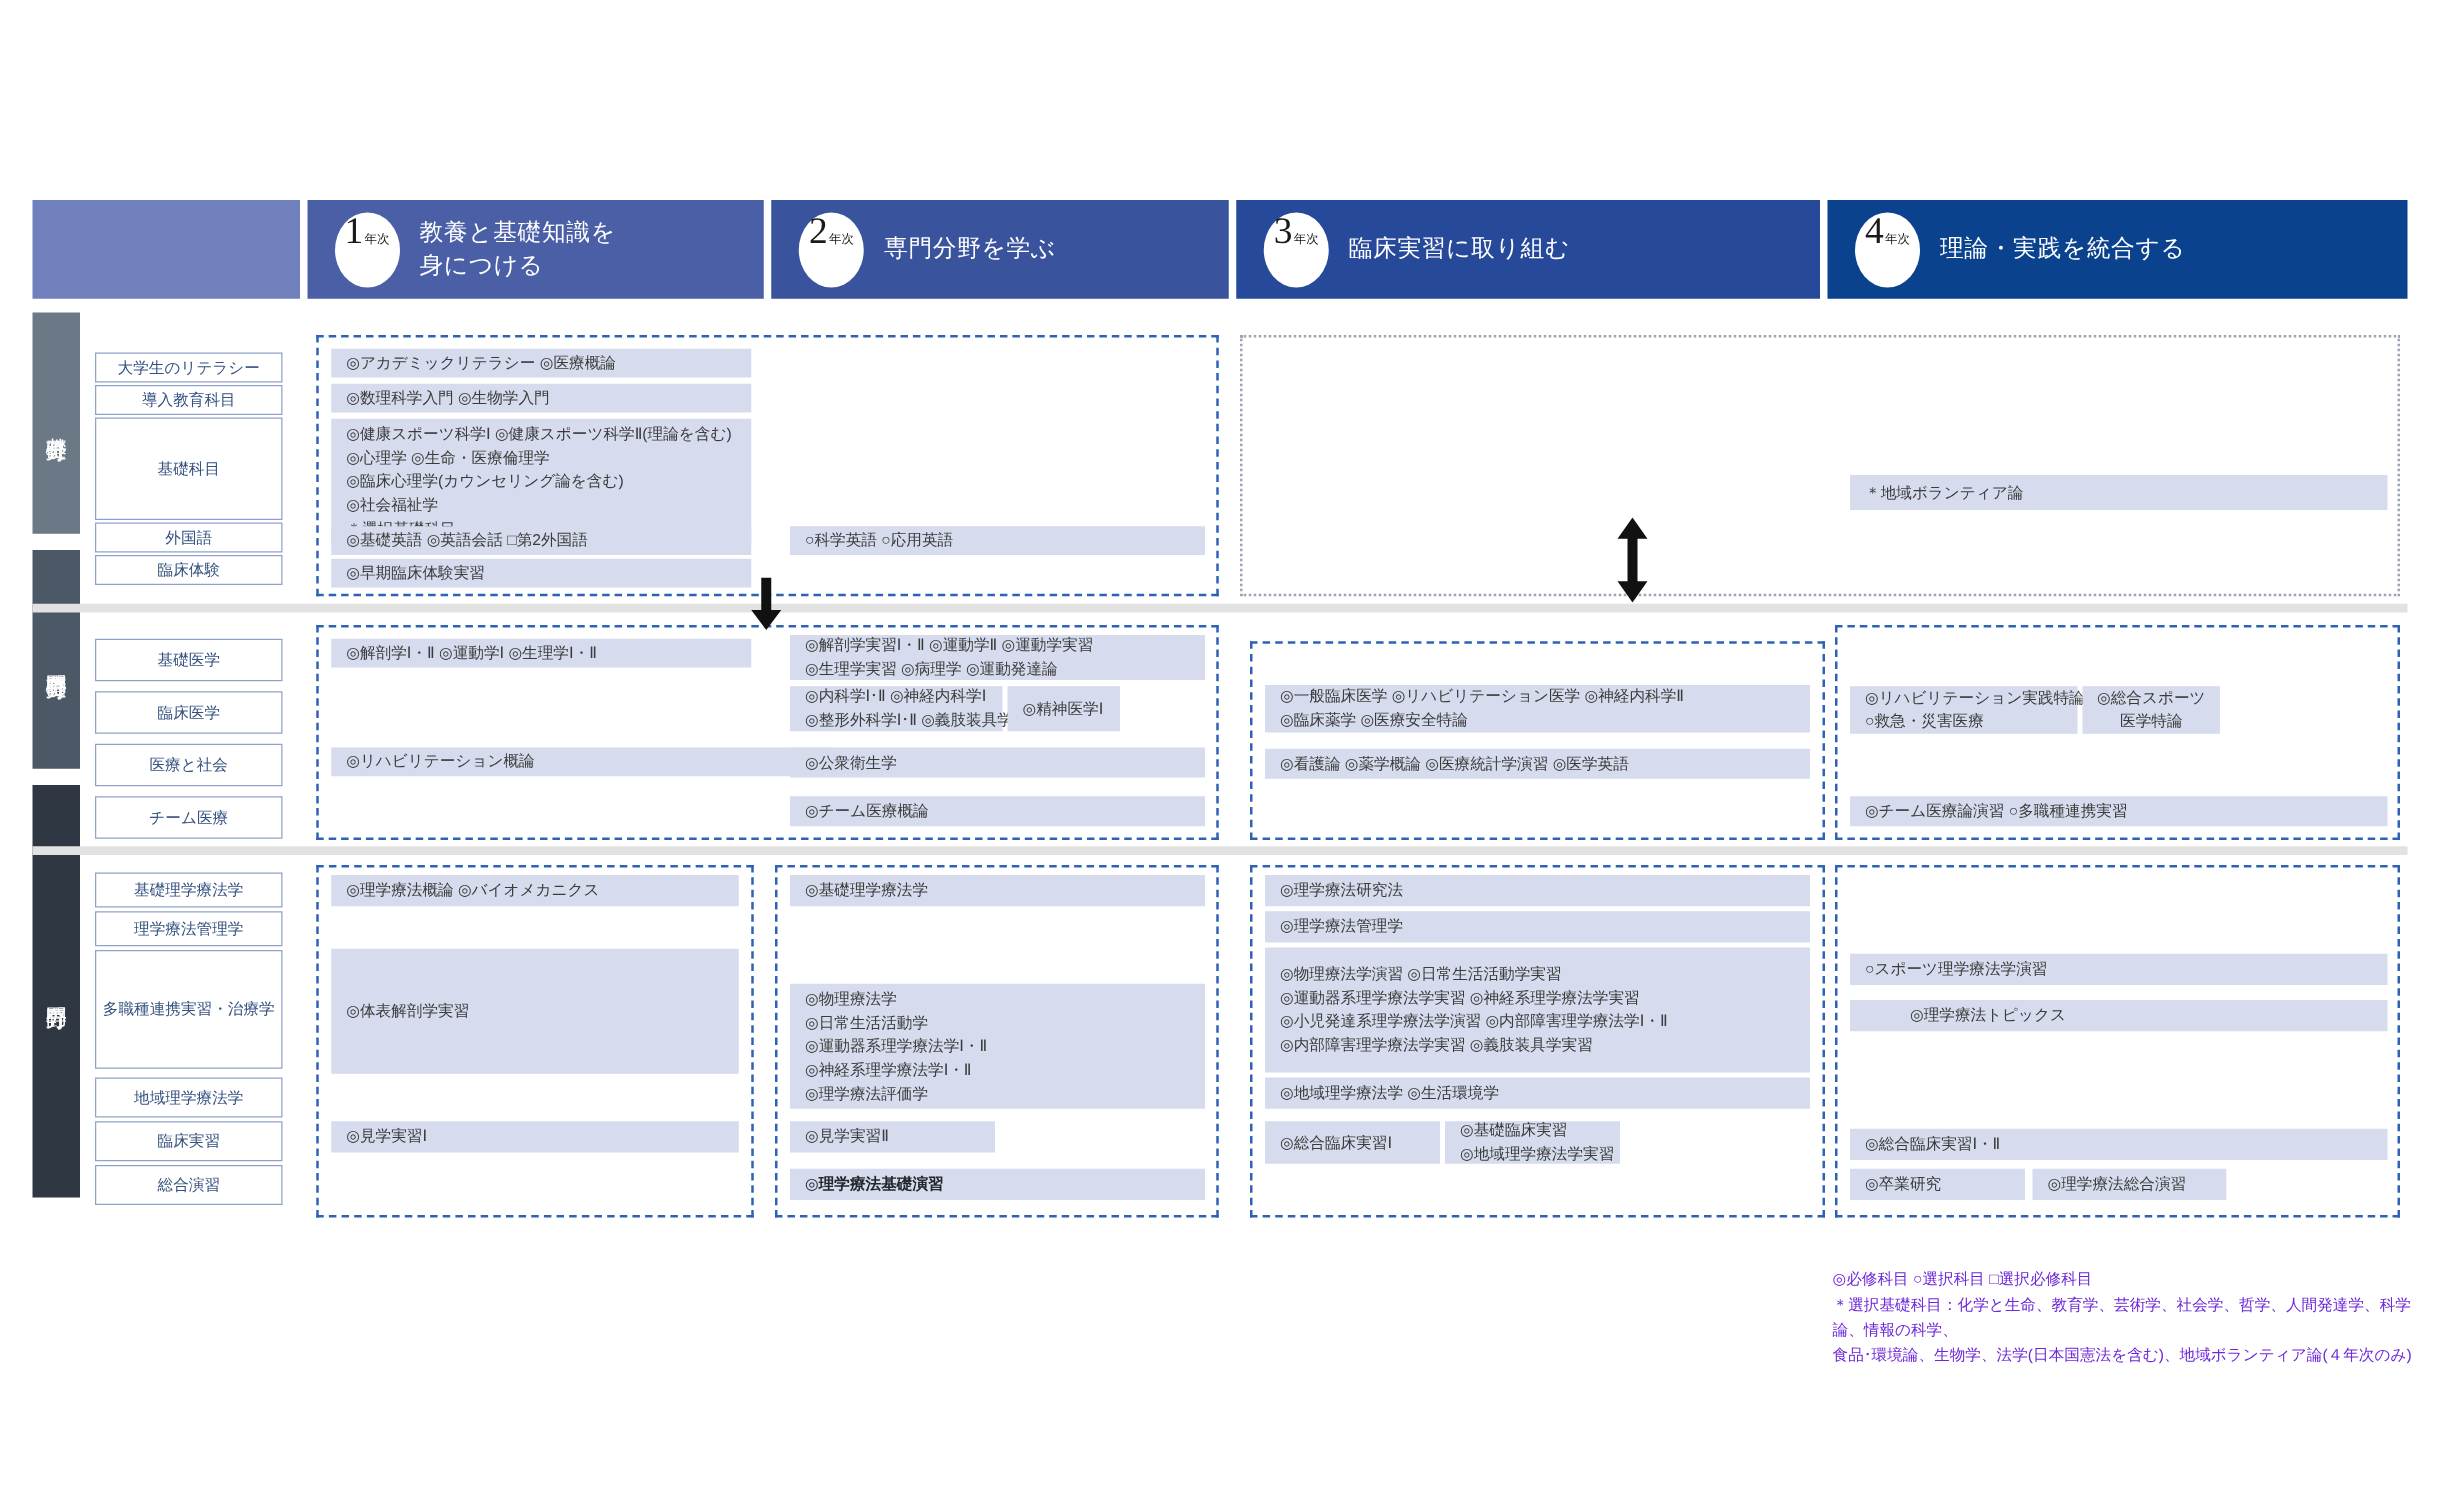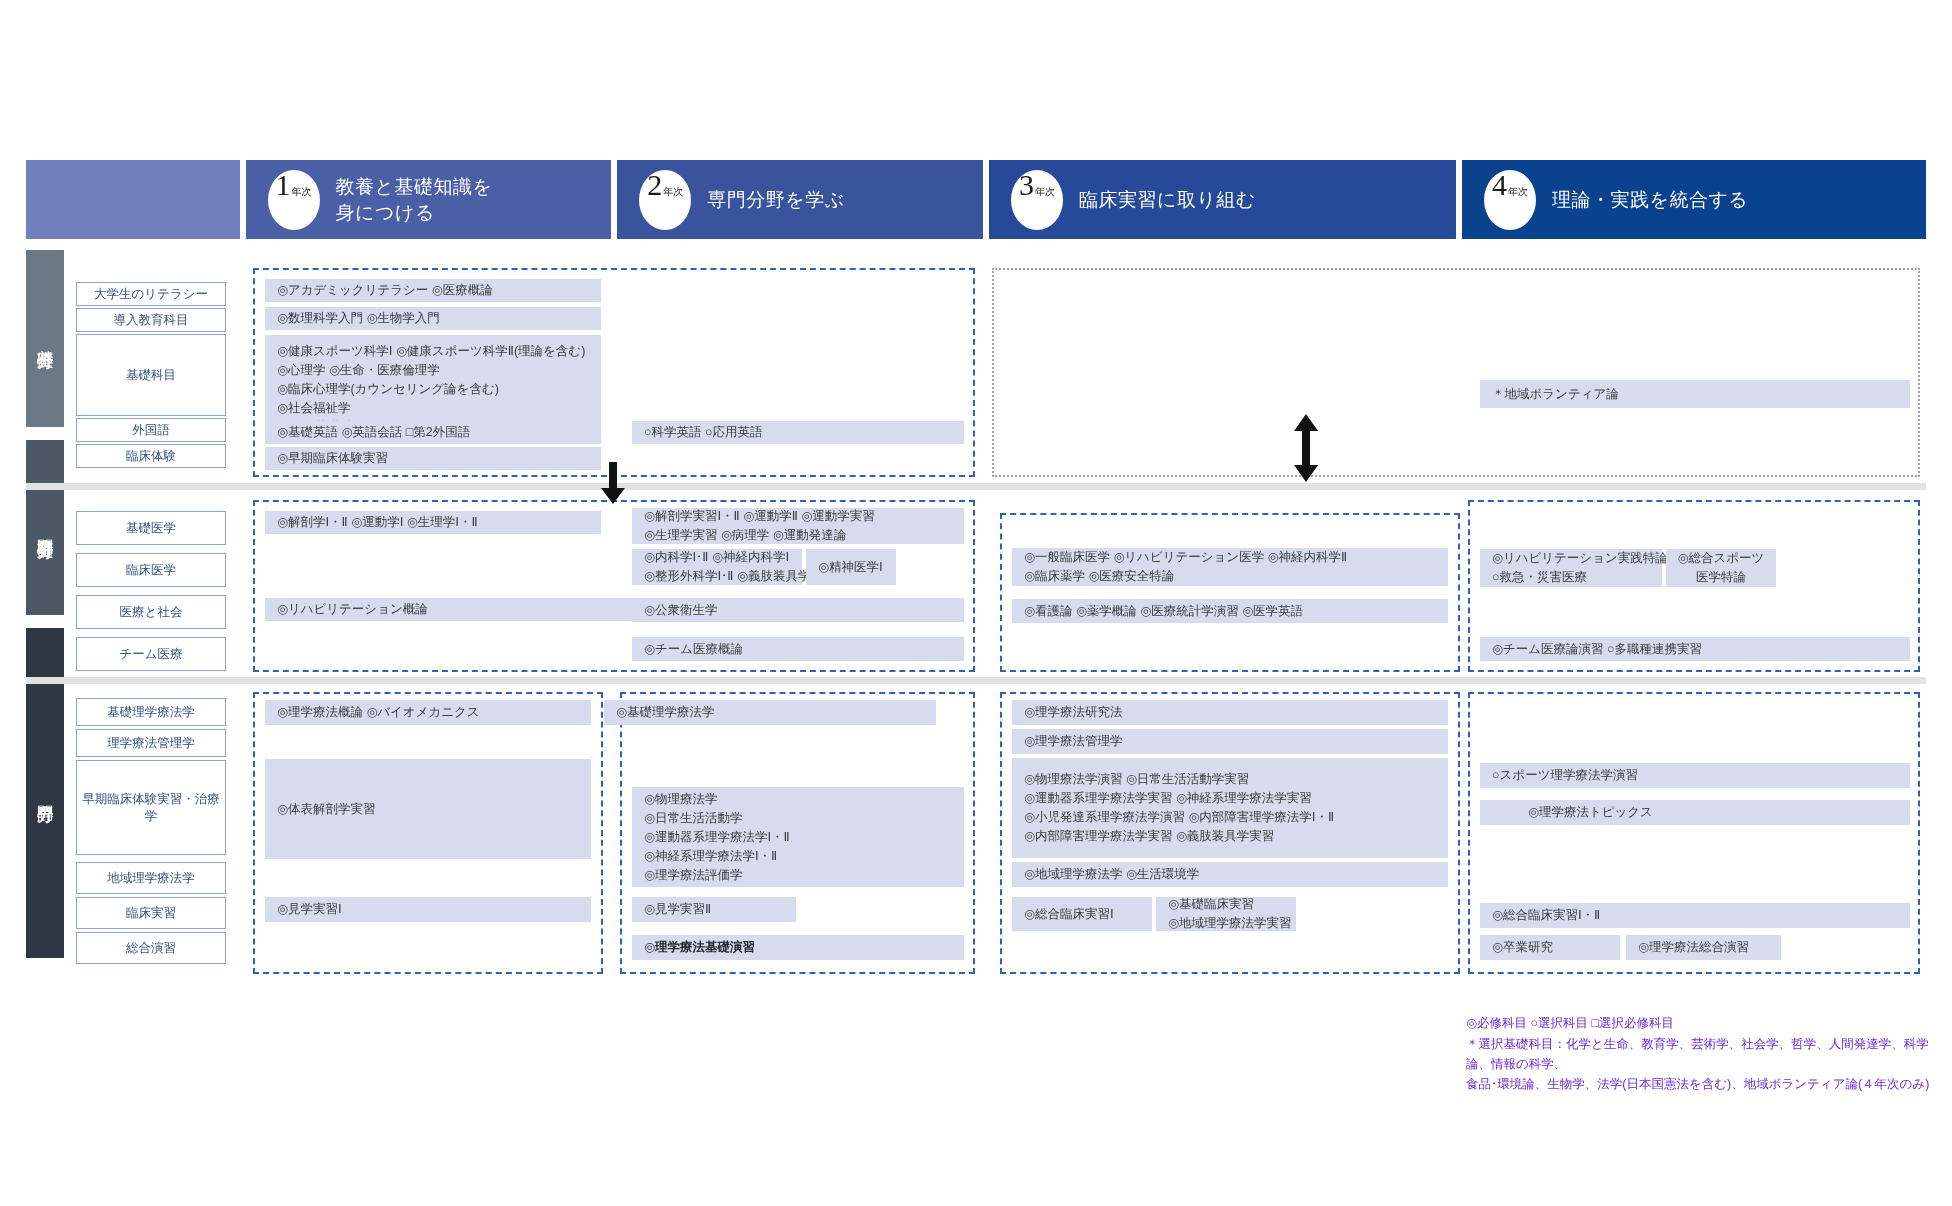--- a/index.html
+++ b/index.html
@@ -131,21 +131,21 @@
   <div class="chip" style="top:418px; height:24px;">外国語</div>
   <div class="chip" style="top:444px; height:24px;">臨床体験</div>
 
   <div class="chip" style="top:511px; height:34px;">基礎医学</div>
   <div class="chip" style="top:553px; height:34px;">臨床医学</div>
   <div class="chip" style="top:595px; height:34px;">医療と社会</div>
   <div class="chip" style="top:637px; height:34px;">チーム医療</div>
 
   <div class="chip" style="top:698px; height:28px;">基礎理学療法学</div>
   <div class="chip" style="top:729px; height:28px;">理学療法管理学</div>
-  <div class="chip" style="top:760px; height:95px;">早期臨床体験実習・治療学</div>
+  <div class="chip" style="top:760px; height:95px;">多職種連携実習・治療学</div>
   <div class="chip" style="top:862px; height:32px;">地域理学療法学</div>
   <div class="chip" style="top:897px; height:32px;">臨床実習</div>
   <div class="chip" style="top:932px; height:32px;">総合演習</div>
 
   <div class="zone" style="left:253px; top:268px; width:722px;  height:209px;"></div>
   <div class="zone-dot" style="left:992px; top:268px; width:928px;  height:209px;"></div>
 
   <div class="zone" style="left:253px; top:500px; width:722px;  height:172px;"></div>
   <div class="zone" style="left:1000px; top:513px; width:460px; height:159px;"></div>
   <div class="zone" style="left:1468px; top:500px; width:452px; height:172px;"></div>
@@ -162,21 +162,21 @@
   <svg style="position:absolute; left:1290px; top:414px; width:32px; height:68px;" viewBox="0 0 32 68">
     <path d="M16 0 L28 17 H20 V51 H28 L16 68 L4 51 H12 V17 H4 Z" fill="#111111"></path>
   </svg>
 
   <div class="cbox" style="left:265px; top:279px; width:336px; height:23px;">
     <span>◎アカデミックリテラシー ◎医療概論</span>
   </div>
   <div class="cbox" style="left:265px; top:307px; width:336px; height:23px;">
     <span>◎数理科学入門 ◎生物学入門</span>
   </div>
-  <div class="cbox" style="left:265px; top:335px; width:336px; height:100px;justify-content:space-between;">
+  <div class="cbox" style="left:265px; top:335px; width:336px; height:100px;">
     <span>◎健康スポーツ科学Ⅰ ◎健康スポーツ科学Ⅱ(理論を含む)</span>
     <span>◎心理学 ◎生命・医療倫理学</span>
     <span>◎臨床心理学(カウンセリング論を含む)</span>
     <span>◎社会福祉学</span>
     <span>＊選択基礎科目</span>
   </div>
   <div class="cbox" style="left:265px; top:421px; width:336px; height:23px;">
     <span>◎基礎英語 ◎英語会話 □第2外国語</span>
   </div>
   <div class="cbox" style="left:265px; top:447px; width:336px; height:23px;">
@@ -239,21 +239,21 @@
   <div class="cbox" style="left:265px; top:700px; width:326px; height:25px;">
     <span>◎理学療法概論 ◎バイオメカニクス</span>
   </div>
   <div class="cbox" style="left:265px; top:759px; width:326px; height:100px;">
     <span>◎体表解剖学実習</span>
   </div>
   <div class="cbox" style="left:265px; top:897px; width:326px; height:25px;">
     <span>◎見学実習Ⅰ</span>
   </div>
 
-  <div class="cbox" style="left:604px; top:700px; width:332px; height:25px;">
+  <div class="cbox" style="left:632px; top:700px; width:332px; height:25px;">
     <span>◎基礎理学療法学</span>
   </div>
   <div class="cbox" style="left:632px; top:787px; width:332px; height:100px;">
     <span>◎物理療法学</span>
     <span>◎日常生活活動学</span>
     <span>◎運動器系理学療法学Ⅰ・Ⅱ</span>
     <span>◎神経系理学療法学Ⅰ・Ⅱ</span>
     <span>◎理学療法評価学</span>
   </div>
   <div class="cbox" style="left:632px; top:897px; width:164px; height:25px;">

